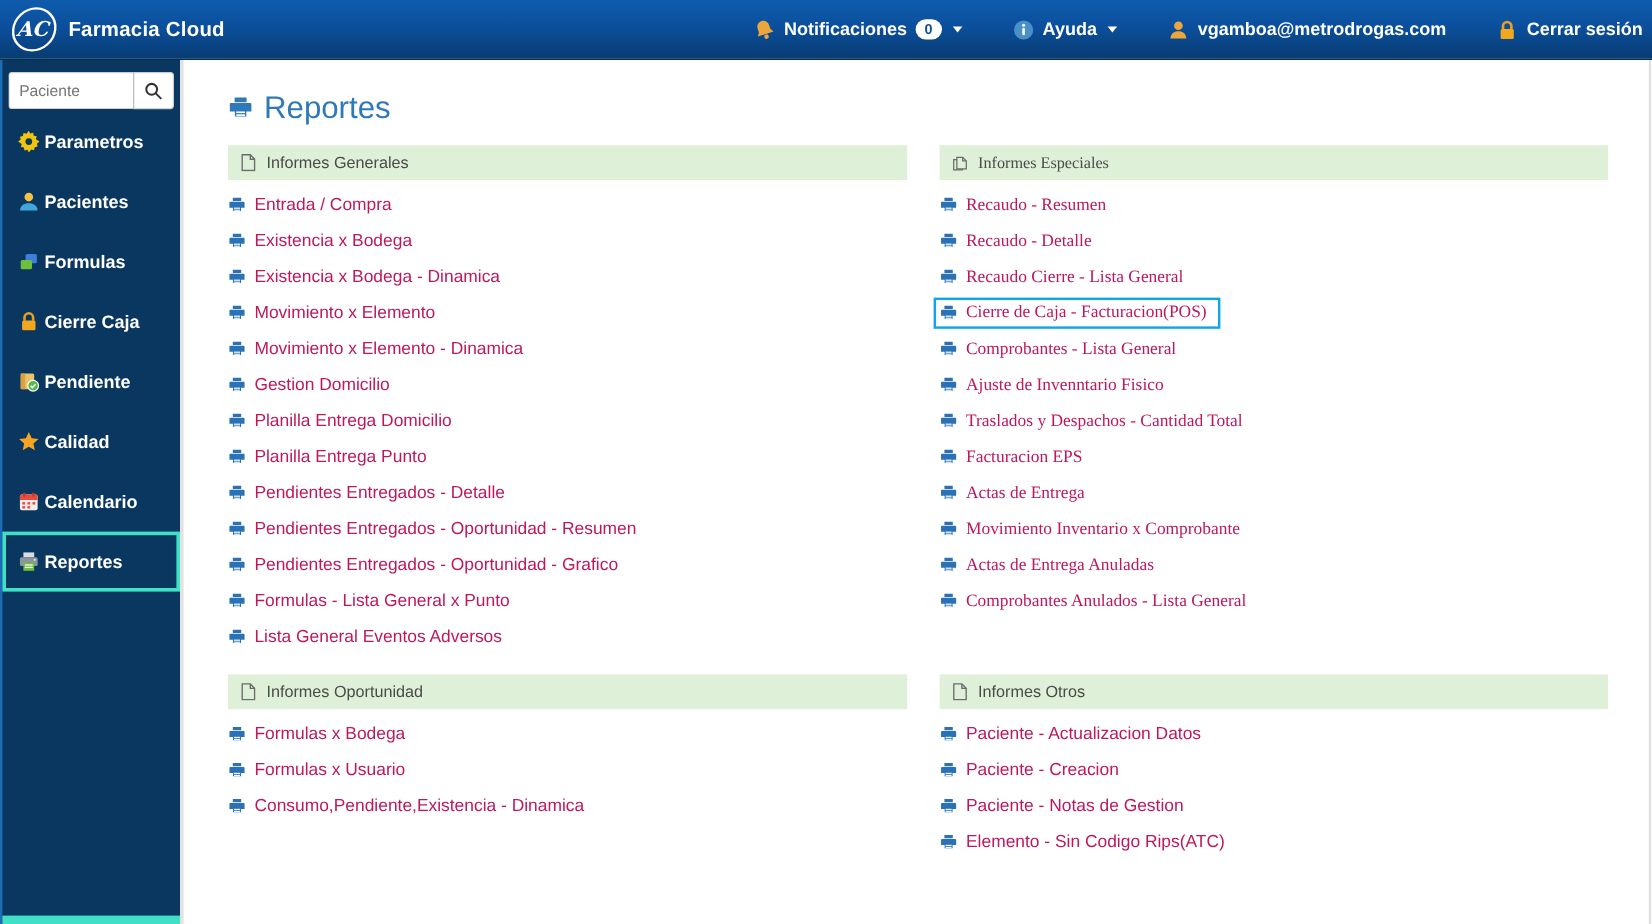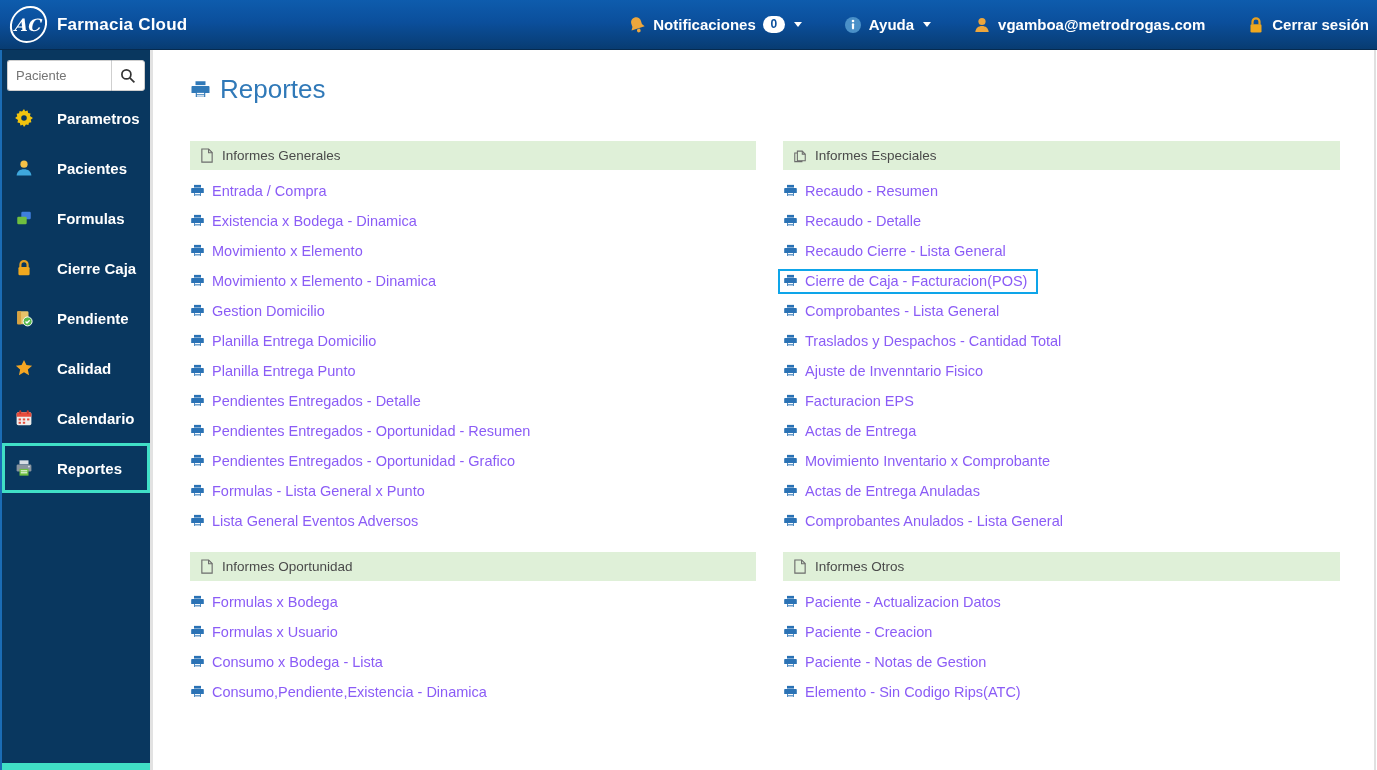--- a/index.html
+++ b/index.html
@@ -44,53 +44,53 @@
     flex:1; min-width:0; border:1px solid #cfcfcf; border-right:none;
     border-radius:3px 0 0 3px; padding:0 8px; font-size:13px; color:#333; outline:none;
     font-family:"Liberation Sans", sans-serif;
   }
   .search-btn{
     width:34px; background:#fff; border:1px solid #cfcfcf; border-radius:0 3px 3px 0;
     display:flex; align-items:center; justify-content:center; cursor:pointer; padding:0;
   }
   .side-menu{ margin-top:2px; }
   .side-item{
-    height:50px; display:flex; align-items:center; gap:24px; padding-left:13px;
+    height:50px; display:flex; align-items:center; gap:4px; padding-left:13px;
     color:#fff; font-size:15px; font-weight:600; cursor:pointer;
   }
   .side-item.selected{ border:3px solid #40dfc6; padding-left:10px; }
   .side-icon{ width:18px; height:18px; display:inline-flex; flex:0 0 18px; }
   .side-icon svg{ width:18px; height:18px; }
   .sidebar-bottom-bar{ position:absolute; left:0; right:0; bottom:0; height:7px; background:#40dfc6; }
 
   
   .content{
     position:absolute; top:50px; left:150px; right:0; bottom:0; background:#fff;
     border-left:3px solid #e2e2e2; padding:24px 0 0 37px; overflow:hidden;
   }
   .right-edge{ position:absolute; top:50px; right:1px; bottom:0; width:2px; background:#e0e0e0; }
   .page-title{ display:flex; align-items:center; gap:9px; color:#3079b8; }
   .page-title .t-icon{ display:inline-flex; }
   .page-title .t-icon svg{ width:21px; height:20px; }
   .page-title h1{ font-size:26px; font-weight:400; margin:0; }
 
   .panels{
     display:grid; grid-template-columns:566px 557px; column-gap:27px; row-gap:16px;
-    align-items:start; margin-top:36px;
+    align-items:start; margin-top:16px;
   }
   .panel-header{
     background:#dff0d8; height:29px; display:flex; align-items:center; gap:8px;
     padding:0 10px; font-size:13.5px; color:#4a4a4a;
   }
   .panel-header .h-icon{ display:inline-flex; }
   .panel-header .h-icon svg{ width:14px; height:15px; }
   .panel-items{ padding-top:6px; }
   .report-row{ height:30px; display:flex; align-items:center; }
   .report-link{
-    display:inline-flex; align-items:center; gap:7px; color:#8b5cf6; font-size:14.5px;
+    display:inline-flex; align-items:center; gap:7px; color:#be185d; font-size:14.5px;
     cursor:pointer; text-decoration:none;
   }
   .report-link .p-icon{ display:inline-flex; }
   .report-link .p-icon svg{ width:15px; height:14px; }
   .red-box{ border:2px solid #0ea5e9; padding:2px 9px 3px 3px; margin-left:-5px; }
 </style>
 </head>
 <body>
 
 <div class="navbar">
@@ -285,20 +285,33 @@
           <div class="report-row">
             <a class="report-link">
               <span class="p-icon">
                 <svg viewBox="0 0 16 16">
                   <path fill="#2a72b5" d="M4 1h8v3.1H4z"></path>
                   <path fill="#2a72b5" d="M1.6 4.7h12.8c.4 0 .8.3.8.8v4.9h-3.4v3.2H4.2v-3.2H.8V5.5c0-.5.4-.8.8-.8z"></path>
                   <rect x="5.1" y="10.3" width="5.8" height="1.1" fill="#fff"></rect>
                   <rect x="5.1" y="12.2" width="5.8" height="1.1" fill="#fff"></rect>
                 </svg>
               </span>
+              <span>Existencia x Bodega</span>
+            </a>
+          </div>
+          <div class="report-row">
+            <a class="report-link">
+              <span class="p-icon">
+                <svg viewBox="0 0 16 16">
+                  <path fill="#2a72b5" d="M4 1h8v3.1H4z"></path>
+                  <path fill="#2a72b5" d="M1.6 4.7h12.8c.4 0 .8.3.8.8v4.9h-3.4v3.2H4.2v-3.2H.8V5.5c0-.5.4-.8.8-.8z"></path>
+                  <rect x="5.1" y="10.3" width="5.8" height="1.1" fill="#fff"></rect>
+                  <rect x="5.1" y="12.2" width="5.8" height="1.1" fill="#fff"></rect>
+                </svg>
+              </span>
               <span>Existencia x Bodega - Dinamica</span>
             </a>
           </div>
           <div class="report-row">
             <a class="report-link">
               <span class="p-icon">
                 <svg viewBox="0 0 16 16">
                   <path fill="#2a72b5" d="M4 1h8v3.1H4z"></path>
                   <path fill="#2a72b5" d="M1.6 4.7h12.8c.4 0 .8.3.8.8v4.9h-3.4v3.2H4.2v-3.2H.8V5.5c0-.5.4-.8.8-.8z"></path>
                   <rect x="5.1" y="10.3" width="5.8" height="1.1" fill="#fff"></rect>
@@ -420,21 +433,21 @@
                   <path fill="#2a72b5" d="M1.6 4.7h12.8c.4 0 .8.3.8.8v4.9h-3.4v3.2H4.2v-3.2H.8V5.5c0-.5.4-.8.8-.8z"></path>
                   <rect x="5.1" y="10.3" width="5.8" height="1.1" fill="#fff"></rect>
                   <rect x="5.1" y="12.2" width="5.8" height="1.1" fill="#fff"></rect>
                 </svg>
               </span>
               <span>Lista General Eventos Adversos</span>
             </a>
           </div>
         </div>
       </div>
-    <div style="grid-column:2;grid-row:1;">
+    <div style="grid-column:2;grid-row:1;font-family:Liberation Serif, serif;">
         <div class="panel-header">
           <span class="h-icon">
             <svg viewBox="0 0 16 16" fill="none" stroke="#6b6b6b" stroke-width="1.2">
               <path d="M5 3h5.6L14 6.4V14H5z"></path>
               <path d="M10.6 3v3.4H14"></path>
               <path d="M5 5.2H2V15h8.2v-1"></path>
             </svg>
           </span>
           <span>Informes Especiales</span>
         </div>
@@ -507,34 +520,34 @@
           <div class="report-row">
             <a class="report-link">
               <span class="p-icon">
                 <svg viewBox="0 0 16 16">
                   <path fill="#2a72b5" d="M4 1h8v3.1H4z"></path>
                   <path fill="#2a72b5" d="M1.6 4.7h12.8c.4 0 .8.3.8.8v4.9h-3.4v3.2H4.2v-3.2H.8V5.5c0-.5.4-.8.8-.8z"></path>
                   <rect x="5.1" y="10.3" width="5.8" height="1.1" fill="#fff"></rect>
                   <rect x="5.1" y="12.2" width="5.8" height="1.1" fill="#fff"></rect>
                 </svg>
               </span>
+              <span>Ajuste de Invenntario Fisico</span>
+            </a>
+          </div>
+          <div class="report-row">
+            <a class="report-link">
+              <span class="p-icon">
+                <svg viewBox="0 0 16 16">
+                  <path fill="#2a72b5" d="M4 1h8v3.1H4z"></path>
+                  <path fill="#2a72b5" d="M1.6 4.7h12.8c.4 0 .8.3.8.8v4.9h-3.4v3.2H4.2v-3.2H.8V5.5c0-.5.4-.8.8-.8z"></path>
+                  <rect x="5.1" y="10.3" width="5.8" height="1.1" fill="#fff"></rect>
+                  <rect x="5.1" y="12.2" width="5.8" height="1.1" fill="#fff"></rect>
+                </svg>
+              </span>
               <span>Traslados y Despachos - Cantidad Total</span>
-            </a>
-          </div>
-          <div class="report-row">
-            <a class="report-link">
-              <span class="p-icon">
-                <svg viewBox="0 0 16 16">
-                  <path fill="#2a72b5" d="M4 1h8v3.1H4z"></path>
-                  <path fill="#2a72b5" d="M1.6 4.7h12.8c.4 0 .8.3.8.8v4.9h-3.4v3.2H4.2v-3.2H.8V5.5c0-.5.4-.8.8-.8z"></path>
-                  <rect x="5.1" y="10.3" width="5.8" height="1.1" fill="#fff"></rect>
-                  <rect x="5.1" y="12.2" width="5.8" height="1.1" fill="#fff"></rect>
-                </svg>
-              </span>
-              <span>Ajuste de Invenntario Fisico</span>
             </a>
           </div>
           <div class="report-row">
             <a class="report-link">
               <span class="p-icon">
                 <svg viewBox="0 0 16 16">
                   <path fill="#2a72b5" d="M4 1h8v3.1H4z"></path>
                   <path fill="#2a72b5" d="M1.6 4.7h12.8c.4 0 .8.3.8.8v4.9h-3.4v3.2H4.2v-3.2H.8V5.5c0-.5.4-.8.8-.8z"></path>
                   <rect x="5.1" y="10.3" width="5.8" height="1.1" fill="#fff"></rect>
                   <rect x="5.1" y="12.2" width="5.8" height="1.1" fill="#fff"></rect>
@@ -637,33 +650,20 @@
           <div class="report-row">
             <a class="report-link">
               <span class="p-icon">
                 <svg viewBox="0 0 16 16">
                   <path fill="#2a72b5" d="M4 1h8v3.1H4z"></path>
                   <path fill="#2a72b5" d="M1.6 4.7h12.8c.4 0 .8.3.8.8v4.9h-3.4v3.2H4.2v-3.2H.8V5.5c0-.5.4-.8.8-.8z"></path>
                   <rect x="5.1" y="10.3" width="5.8" height="1.1" fill="#fff"></rect>
                   <rect x="5.1" y="12.2" width="5.8" height="1.1" fill="#fff"></rect>
                 </svg>
               </span>
-              <span>Consumo x Bodega - Lista</span>
-            </a>
-          </div>
-          <div class="report-row">
-            <a class="report-link">
-              <span class="p-icon">
-                <svg viewBox="0 0 16 16">
-                  <path fill="#2a72b5" d="M4 1h8v3.1H4z"></path>
-                  <path fill="#2a72b5" d="M1.6 4.7h12.8c.4 0 .8.3.8.8v4.9h-3.4v3.2H4.2v-3.2H.8V5.5c0-.5.4-.8.8-.8z"></path>
-                  <rect x="5.1" y="10.3" width="5.8" height="1.1" fill="#fff"></rect>
-                  <rect x="5.1" y="12.2" width="5.8" height="1.1" fill="#fff"></rect>
-                </svg>
-              </span>
               <span>Consumo,Pendiente,Existencia - Dinamica</span>
             </a>
           </div>
         </div>
       </div>
     <div style="grid-column:2;grid-row:2;">
         <div class="panel-header">
           <span class="h-icon">
             <svg viewBox="0 0 14 16" fill="none" stroke="#6b6b6b" stroke-width="1.2">
               <path d="M1.5 1h7.2l3.8 3.8V15H1.5z"></path>

